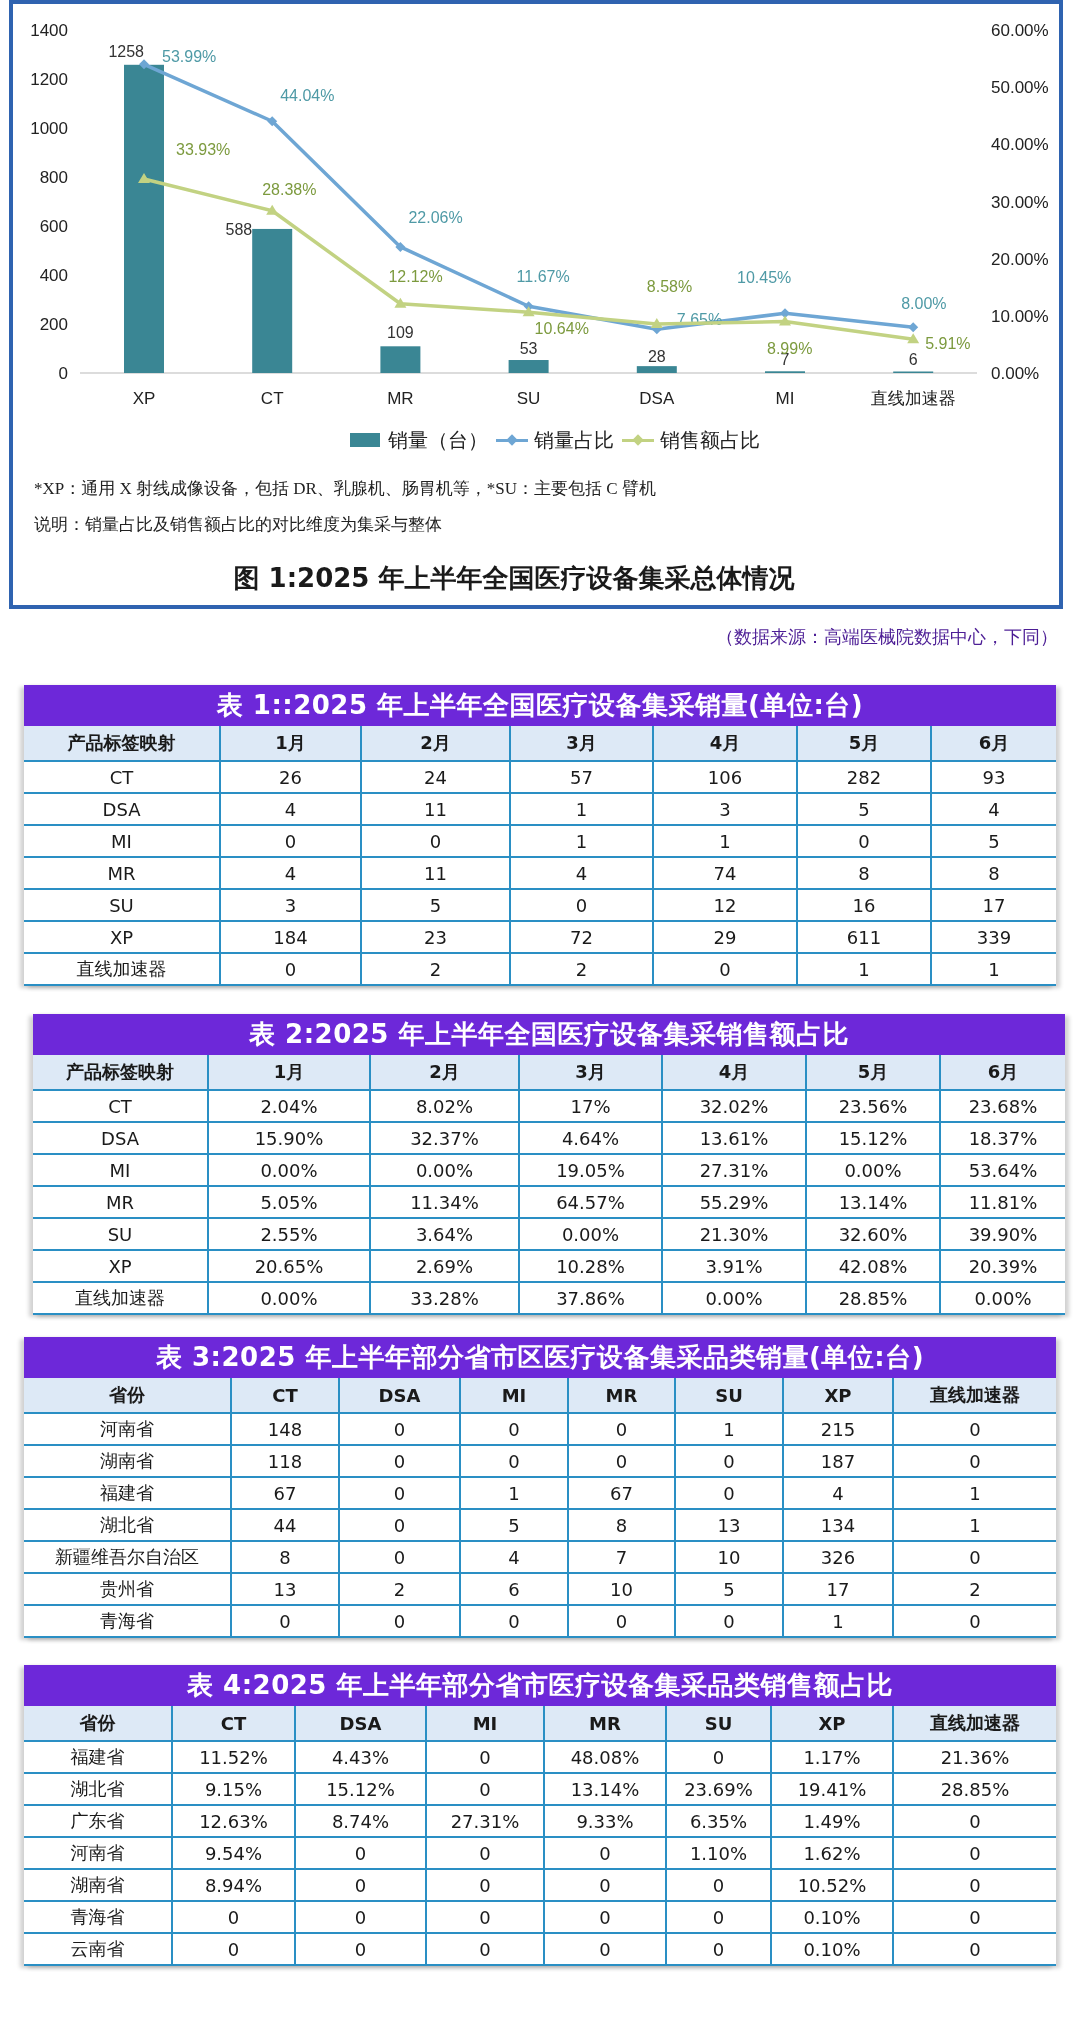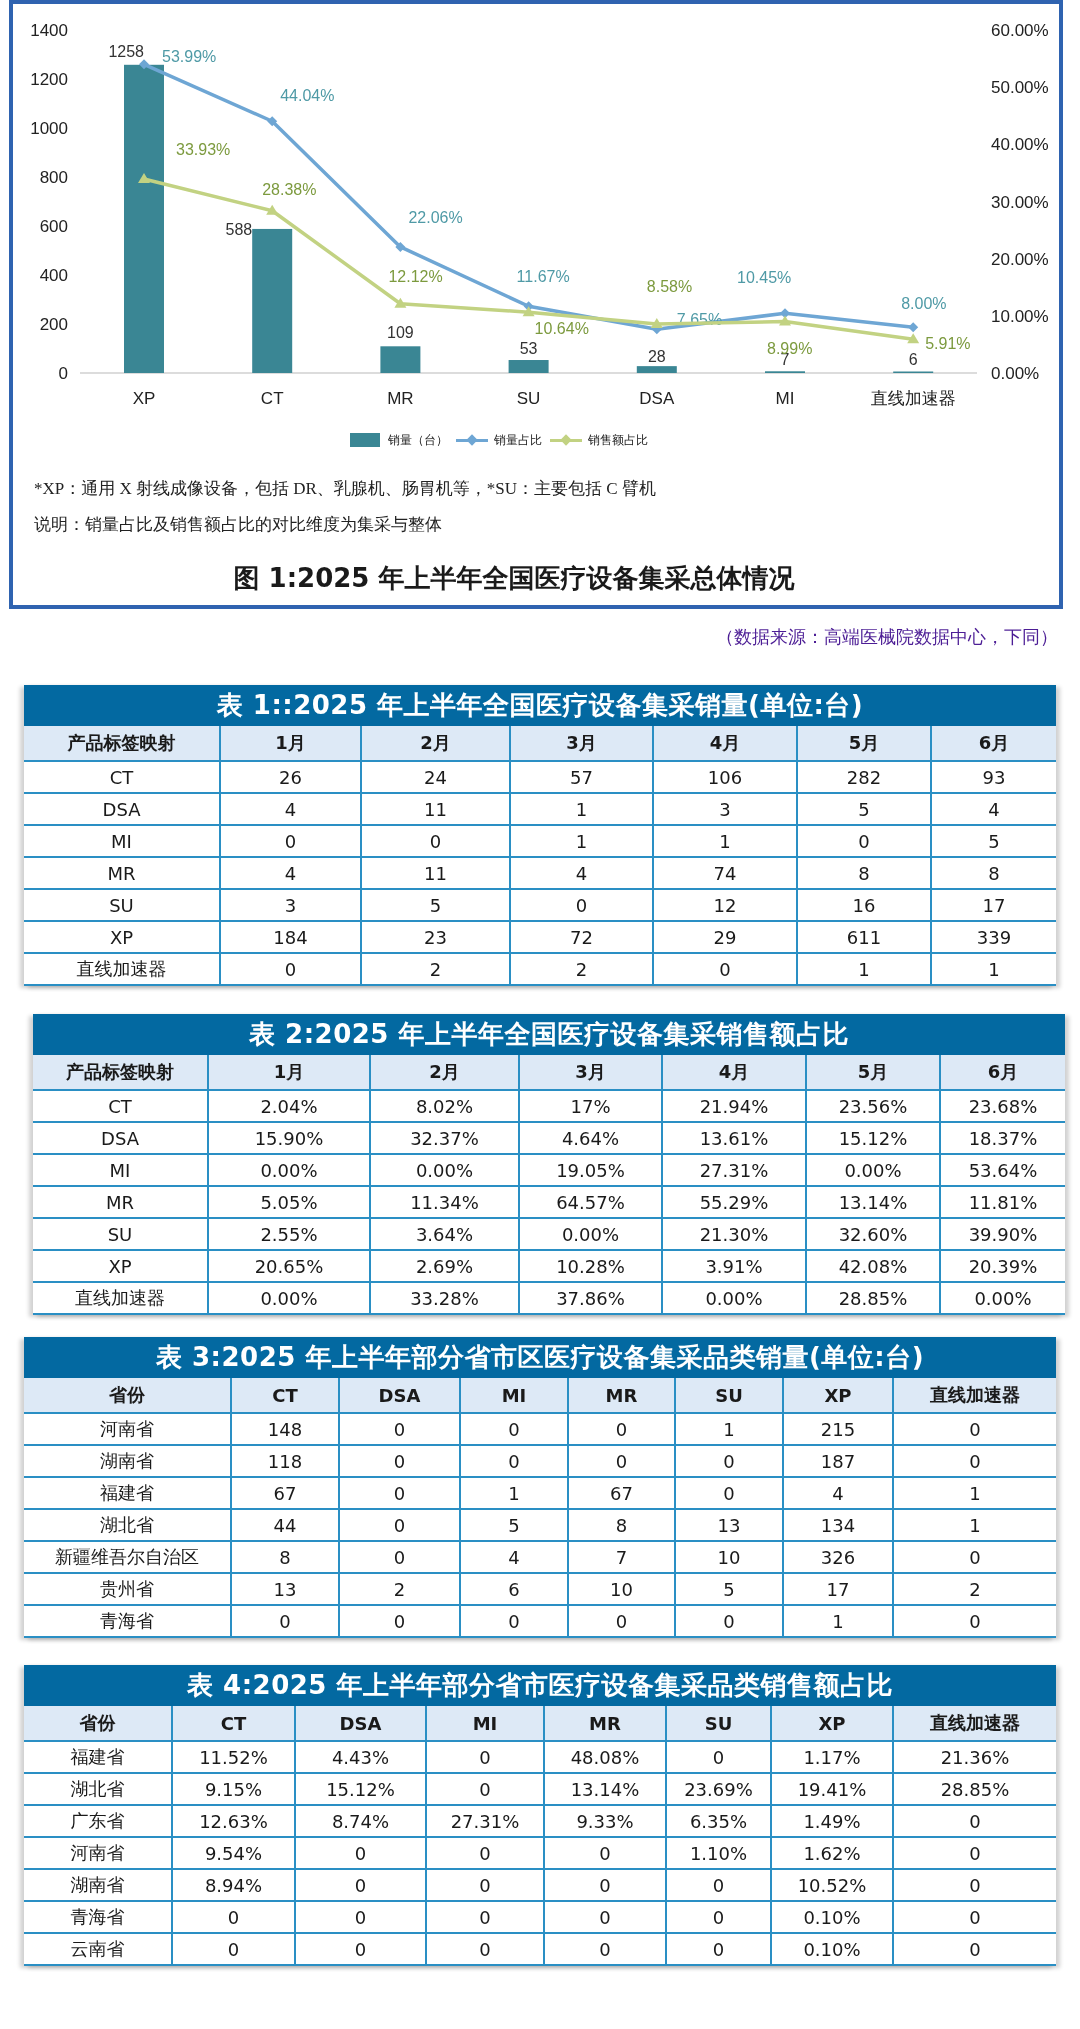--- a/index.html
+++ b/index.html
@@ -2,35 +2,35 @@
 <html><head>
 <meta charset="utf-8">
 <style>
   html, body { margin: 0; padding: 0; background: #ffffff; }
   body { width: 1080px; height: 2029px; position: relative; overflow: hidden;
          font-family: "DejaVu Sans", "Liberation Sans", sans-serif; color: #1a1a1a; }
   .figure-box { position: absolute; left: 9px; top: 0px; width: 1046px; height: 601px;
                 border: 4px solid #2f63b0; box-sizing: content-box; background: #fff; }
   #chart-svg { position: absolute; left: 0; top: 0; }
   .legend { position: absolute; left: 350px; top: 428px; height: 24px; display: flex; align-items: center;
-            font-size: 12px; color: #222; }
+            font-size: 20px; color: #222; }
   .legend .sw-bar { width: 30px; height: 14px; background: #3a8694; margin-right: 8px; }
   .legend .sw-line { width: 32px; height: 14px; position: relative; margin: 0 6px 0 8px; }
   .legend .sw-line::before { content: ""; position: absolute; left: 0; right: 0; top: 6px; height: 3px; background: var(--c); }
   .legend .sw-line::after { content: ""; position: absolute; left: 12px; top: 3px; width: 8px; height: 8px; background: var(--c); transform: rotate(45deg); }
   .legend .item { display: flex; align-items: center; }
   .note { position: absolute; left: 34px; font-family: "DejaVu Serif", "Liberation Serif", serif; font-size: 17px; color: #222; white-space: nowrap; }
   .note1 { top: 477px; font-family: Liberation Serif, serif; }
   .note2 { top: 513px; }
   .fig-caption { position: absolute; left: 0; width: 1028px; top: 561px; text-align: center;
                  font-size: 26px; font-weight: bold; color: #1a1a1a; }
   .source { position: absolute; right: 22px; top: 625px; font-size: 18px; color: #4c1d95; margin-left: 16px; }
 
   .tbl { position: absolute; left: 24px; width: 1032px; box-shadow: -4px 2px 4px rgba(0,0,0,0.18), 4px 2px 4px rgba(0,0,0,0.18); background: #fff; }
-  .tbl .title { height: 41px; background: #0369a1; color: #ffffff; font-size: 26px; font-weight: bold;
+  .tbl .title { height: 41px; background: #6d28d9; color: #ffffff; font-size: 26px; font-weight: bold;
                 display: flex; align-items: center; justify-content: center; letter-spacing: 0.5px; }
   .tbl table { border-collapse: collapse; width: 100%; table-layout: fixed; }
   .tbl th, .tbl td { border: 2px solid #2a8fc4; text-align: center; padding: 0; font-size: 18px; color: #1a1a1a; }
   .tbl th { background: #dde9f6; font-weight: bold; height: 34px; }
   .tbl td { height: 30px; }
   .tbl tr > *:first-child { border-left: none; }
   .tbl tr > *:last-child { border-right: none; }
   .tbl thead tr:first-child th { border-top: none; }
   .t1 { top: 685px; }
   .t2 { top: 1014px; margin-left: 9px; }
@@ -243,21 +243,21 @@
           <th>5月</th>
           <th>6月</th>
         </tr>
       </thead>
       <tbody>
         <tr>
           <td>CT</td>
           <td>2.04%</td>
           <td>8.02%</td>
           <td>17%</td>
-          <td>21.94%</td>
+          <td>32.02%</td>
           <td>23.56%</td>
           <td>23.68%</td>
         </tr>
         <tr>
           <td>DSA</td>
           <td>15.90%</td>
           <td>32.37%</td>
           <td>4.64%</td>
           <td>13.61%</td>
           <td>15.12%</td>

